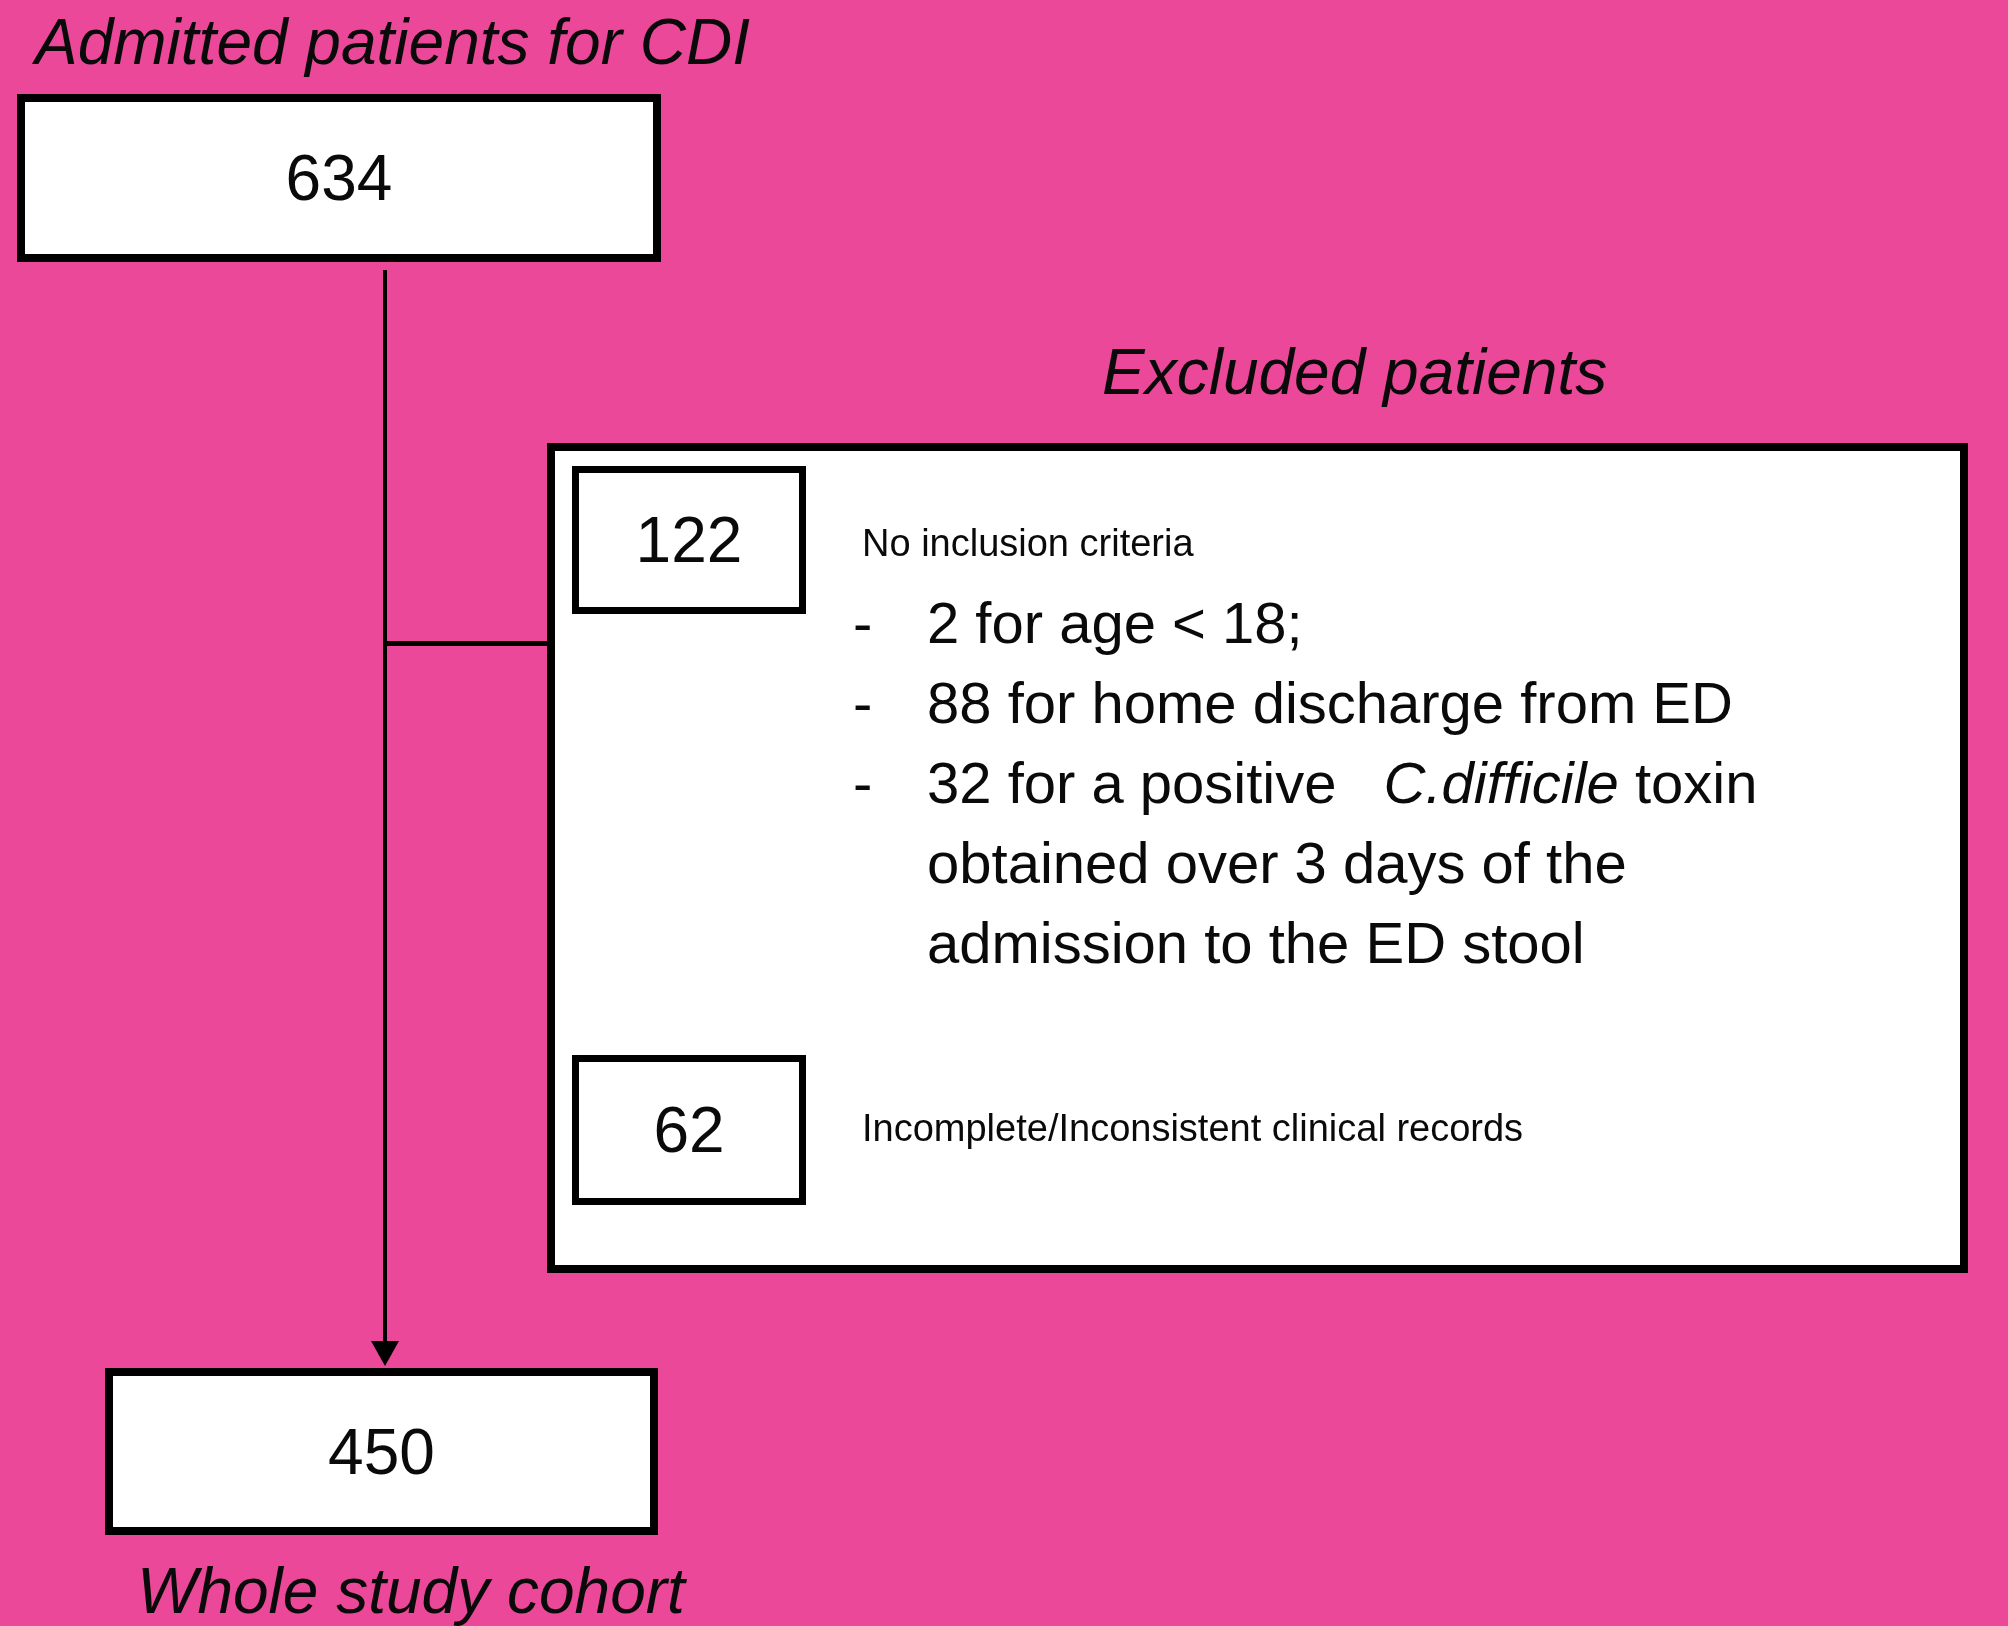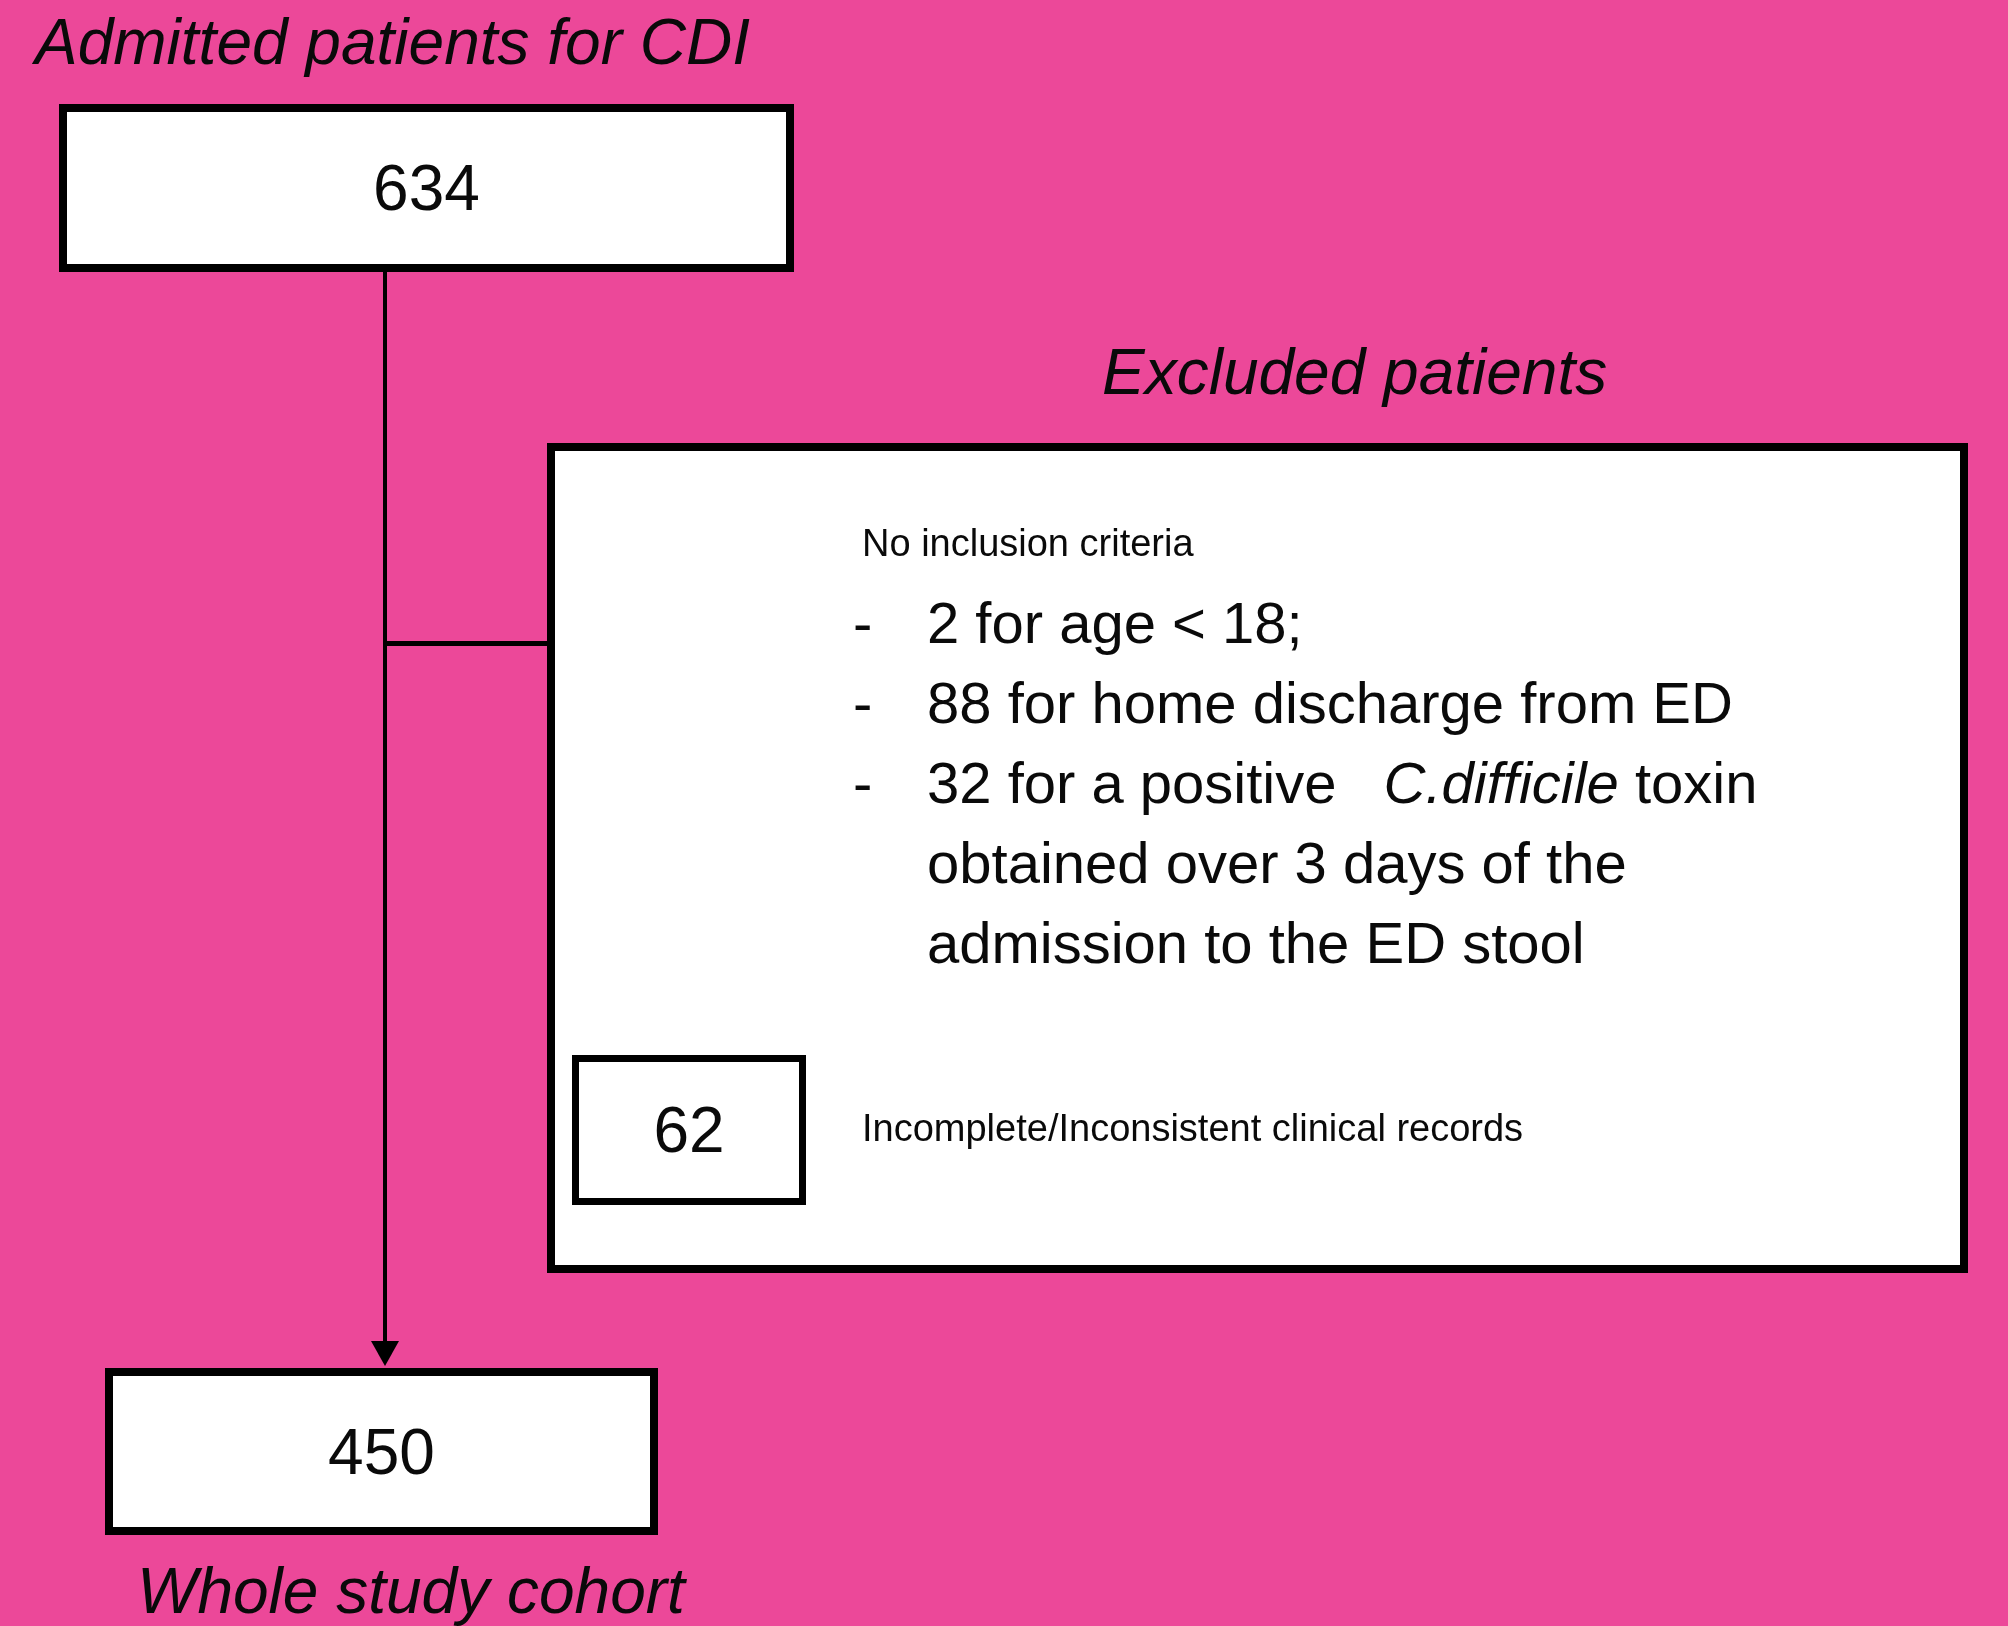--- a/index.html
+++ b/index.html
@@ -37,21 +37,21 @@
     background: #ffffff;
     display: flex;
     align-items: center;
     justify-content: center;
   }
   .count {
     font-size: 64px;
     line-height: 64px;
     color: #0a0a0a;
   }
-  .box-admitted { left: 17px;  top: 104px;  width: 735px;  height: 168px; margin-left: 42px; }
+  .box-admitted { left: 17px;  top: 94px;  width: 644px;  height: 168px; }
   .box-cohort   { left: 105px; top: 1368px; width: 553px;  height: 167px; }
   .box-excluded { left: 547px; top: 443px;  width: 1421px; height: 830px; }
   .box-122 { left: 572px; top: 466px;  width: 234px; height: 148px; border-width: 7px; }
   .box-62  { left: 572px; top: 1055px; width: 234px; height: 150px; border-width: 7px; }
 
   
   .vline {
     position: absolute;
     left: 383px; top: 270px;
     width: 4px; height: 1078px;
@@ -108,20 +108,23 @@
   </div>
 
   <div class="vline"></div>
   <div class="hline"></div>
   <div class="arrowhead"></div>
 
   <div class="caption caption-excluded">Excluded patients</div>
 
   <div class="nbox box-excluded"></div>
 
+  <div class="nbox box-122">
+    <span class="count">122</span>
+  </div>
 
   <div class="body-text nic-title">No inclusion criteria</div>
 
   <div class="bullet-list">
 
     <div class="bullet-row">
       <span class="bullet-dash">-</span>
       <span class="bullet-body">2 for age &lt; 18;</span>
     </div>
 

